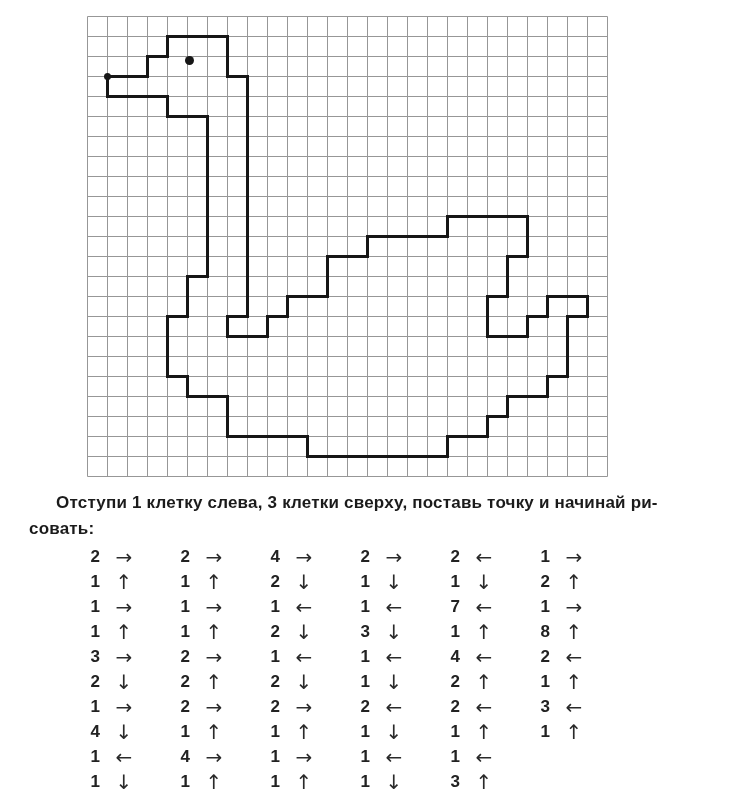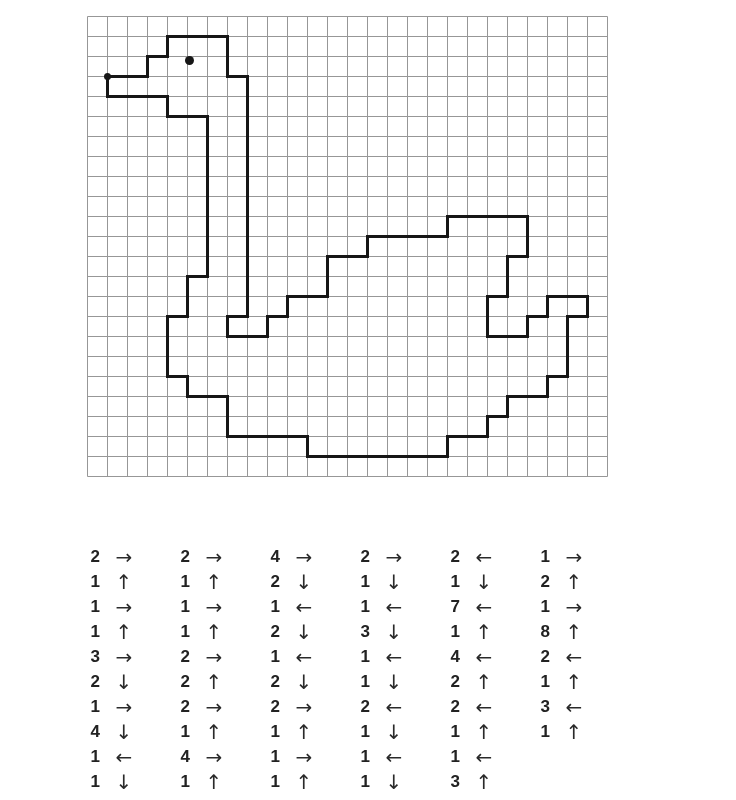--- a/index.html
+++ b/index.html
@@ -134,20 +134,22 @@
         <line y1="420.5" y2="420.5" x1="0.5" x2="520.5"></line>
         <line y1="440.5" y2="440.5" x1="0.5" x2="520.5"></line>
         <line y1="460.5" y2="460.5" x1="0.5" x2="520.5"></line>
       </g>
       <polyline points="20.5,60.5 60.5,60.5 60.5,40.5 80.5,40.5 80.5,20.5 140.5,20.5 140.5,60.5 160.5,60.5 160.5,300.5 140.5,300.5 140.5,320.5 180.5,320.5 180.5,300.5 200.5,300.5 200.5,280.5 240.5,280.5 240.5,240.5 280.5,240.5 280.5,220.5 360.5,220.5 360.5,200.5 440.5,200.5 440.5,240.5 420.5,240.5 420.5,280.5 400.5,280.5 400.5,320.5 440.5,320.5 440.5,300.5 460.5,300.5 460.5,280.5 500.5,280.5 500.5,300.5 480.5,300.5 480.5,360.5 460.5,360.5 460.5,380.5 420.5,380.5 420.5,400.5 400.5,400.5 400.5,420.5 360.5,420.5 360.5,440.5 220.5,440.5 220.5,420.5 140.5,420.5 140.5,380.5 100.5,380.5 100.5,360.5 80.5,360.5 80.5,300.5 100.5,300.5 100.5,260.5 120.5,260.5 120.5,100.5 80.5,100.5 80.5,80.5 20.5,80.5 20.5,60.5" fill="none" stroke="#161616" stroke-width="3" stroke-linejoin="miter"></polyline>
       <circle cx="20.5" cy="60.5" r="3.5" fill="#161616"></circle>
       <circle cx="102.5" cy="44.5" r="4.5" fill="#161616"></circle>
     </svg>
 
   <div class="instr">
+    <div class="l1">Отступи 1 клетку слева, 3 клетки сверху, поставь точку и начинай ри-</div>
+    <div class="l2">совать:</div>
   </div>
 
   <div class="cols" id="cols">
       <div class="cmd-col">
         <div class="cmd-row">
           <span class="cmd-n">2</span>
           <span class="cmd-a">→</span>
         </div>
         <div class="cmd-row">
           <span class="cmd-n">1</span>

